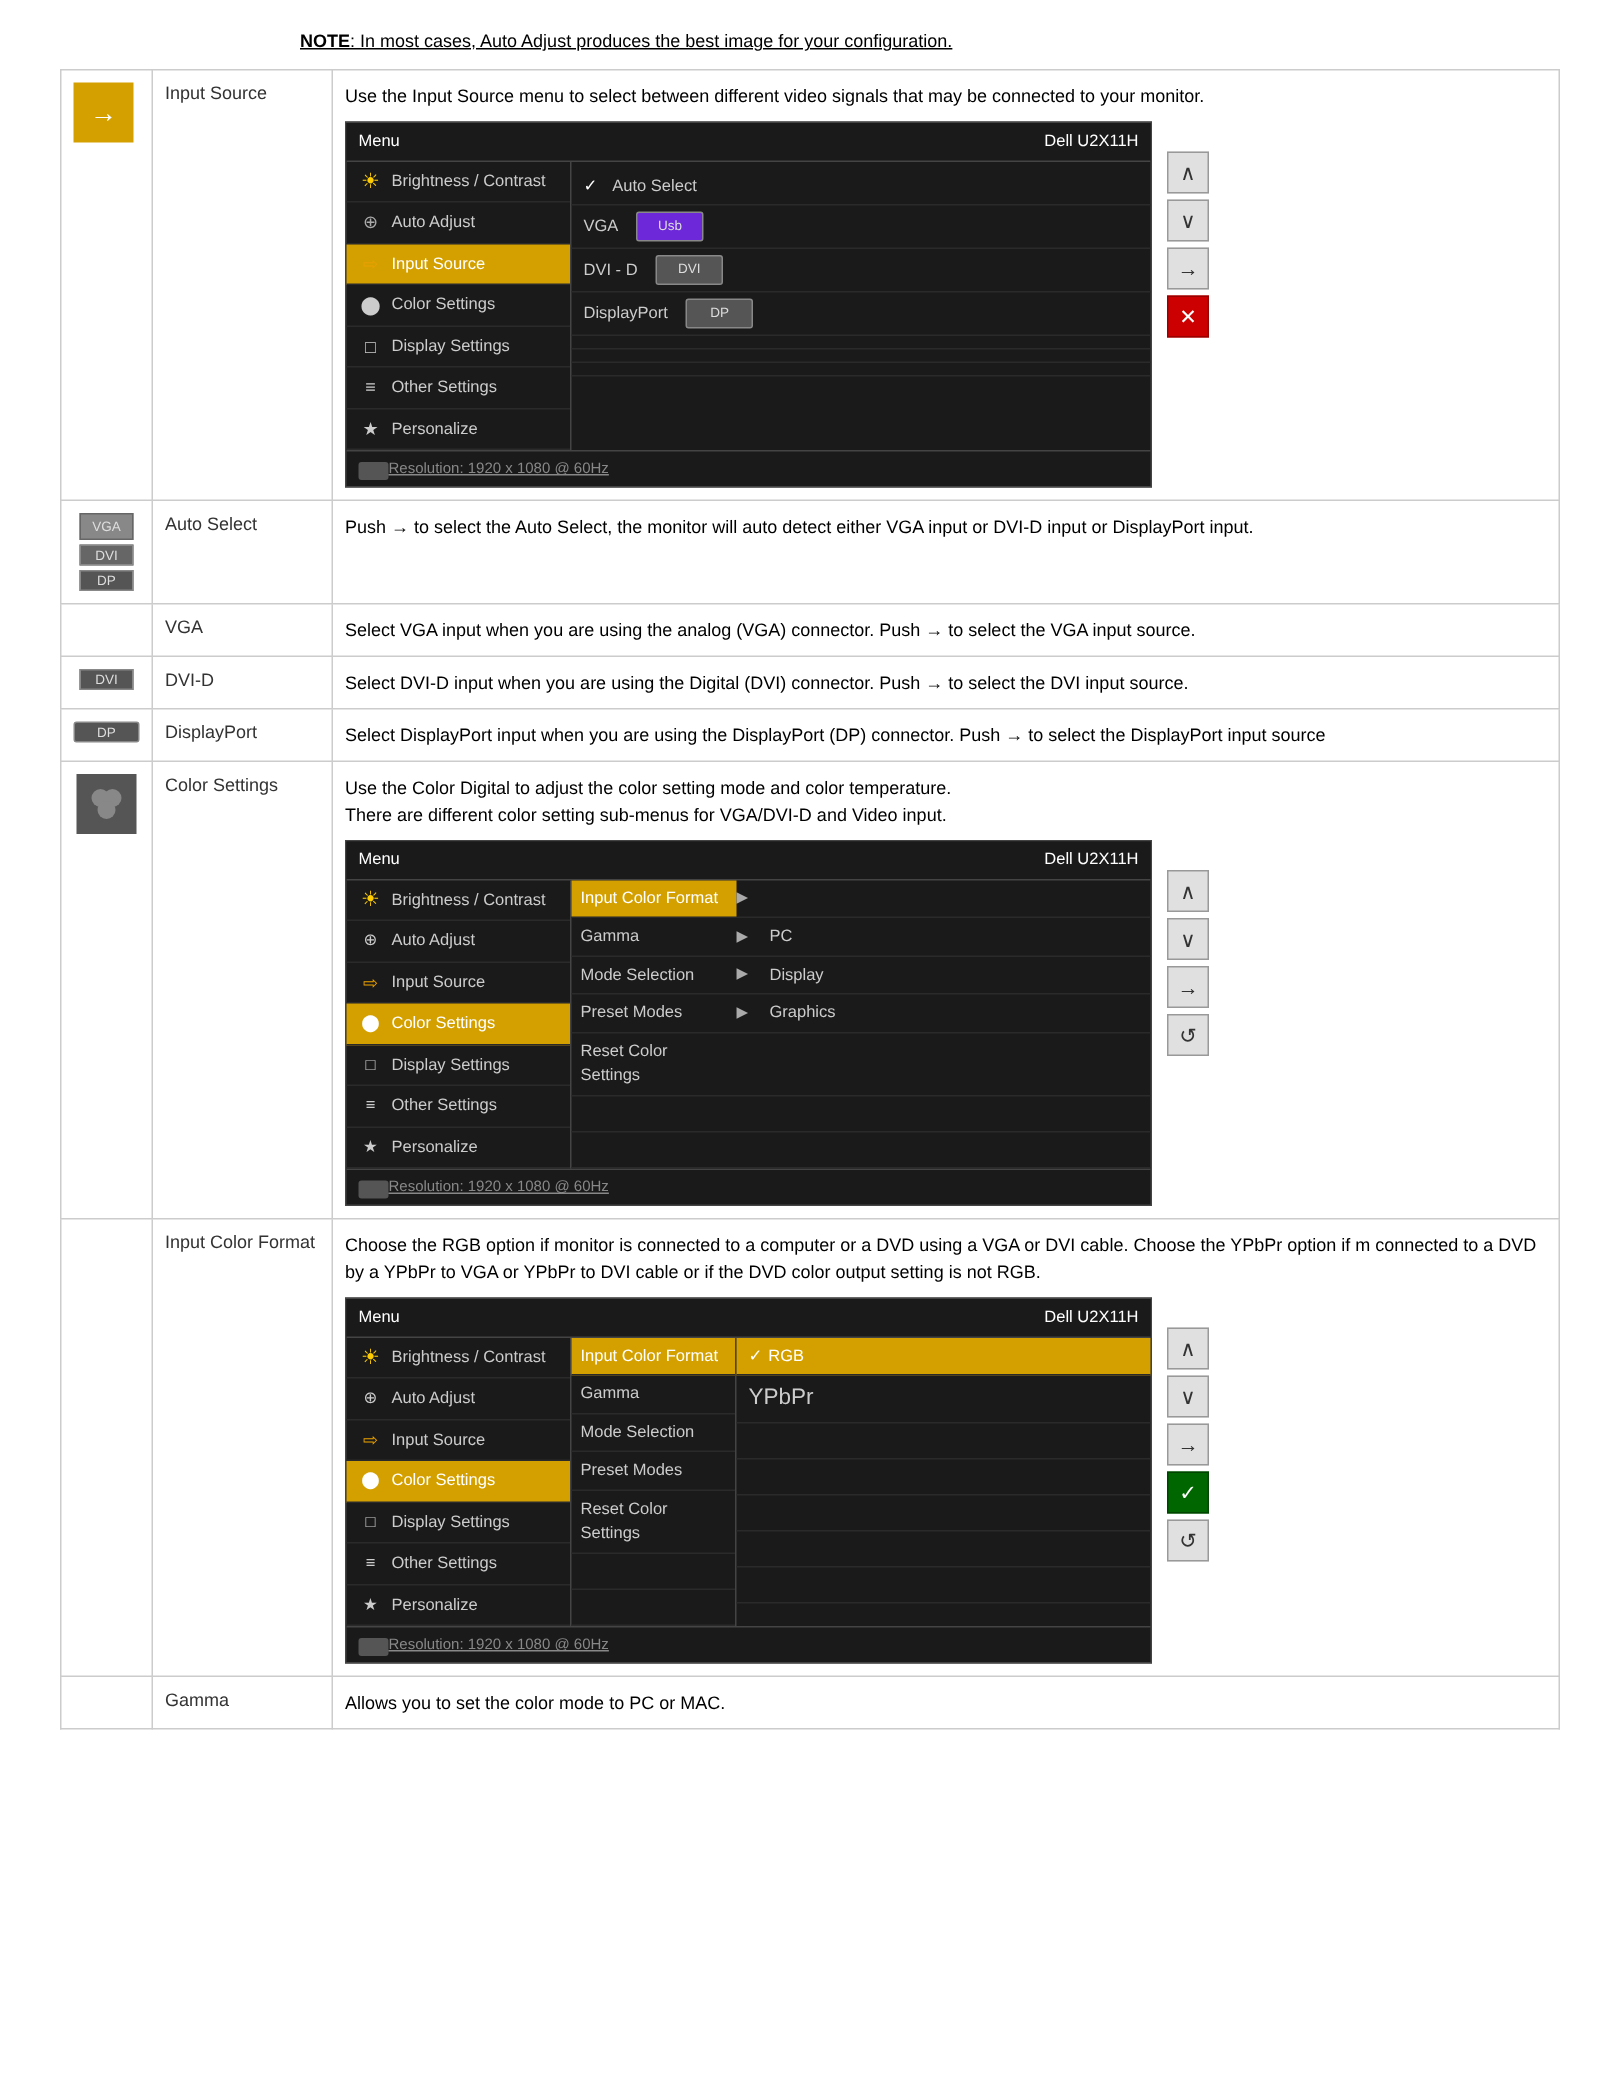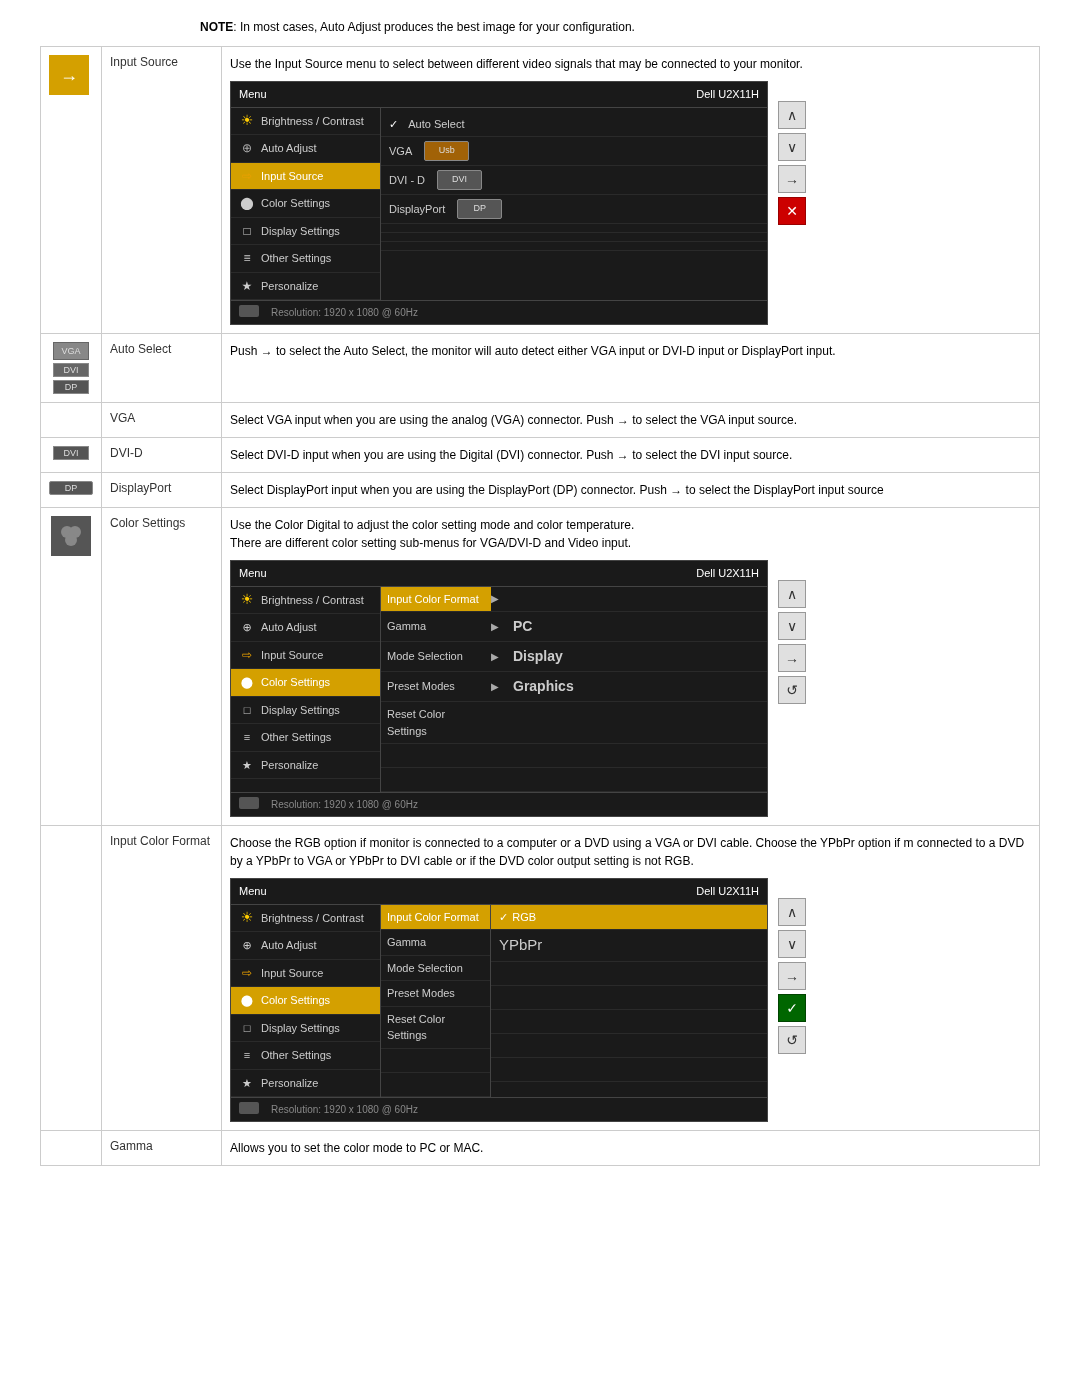--- a/index.html
+++ b/index.html
@@ -13,20 +13,21 @@
     }
 
     .page-wrapper {
       padding: 20px 40px;
     }
 
     
     .note-section {
       margin-bottom: 12px;
       padding-left: 160px;
+      text-decoration: underline;
     }
     .note-line {
       font-size: 12px;
       margin-bottom: 3px;
     }
     .note-label {
       font-weight: bold;
       color: #000;
     }
 
@@ -124,22 +125,23 @@
     .osd-right-item .checkmark {
       color: #fff;
       margin-right: 4px;
     }
     .osd-footer {
       padding: 4px 8px;
       font-size: 10px;
       color: #888;
       border-top: 1px solid #444;
       display: flex;
-      align-items: flex-start;
-      gap: 12px;
+      align-items: flex-end;
+      gap: 0;
+      text-decoration: underline;
     }
     .osd-footer-icon {
       width: 20px;
       height: 12px;
       background: #555;
       border-radius: 2px;
       display: inline-block;
     }
 
     
@@ -255,23 +257,22 @@
       color: #fff;
     }
     .col-arrow {
       width: 16px;
       color: #aaa;
       font-size: 10px;
     }
     .col-value {
       flex: 1;
       padding: 4px 6px;
-      font-size: 14px;
-      color: #ccc;
-      font-weight: bold;
+      font-size: 11px;
+      color: #ccc;
     }
   </style>
 </head>
 <body>
 
 <div class="page-wrapper">
 
   <div class="note-section">
     <div class="note-line">
       <span class="note-label">NOTE</span><span>: In most cases, Auto Adjust produces the best image for your configuration.</span>
@@ -326,21 +327,21 @@
                   <span>Personalize</span>
                 </div>
               </div>
               <div class="osd-right">
                 <div class="osd-right-item">
                   <span class="checkmark">✓</span>
                   <span>Auto Select</span>
                 </div>
                 <div class="osd-right-item">
                   <span>VGA</span>
-                  <span class="input-icon-box" style="background:#a16207;">Usb</span>
+                  <span class="input-icon-box" style="background:#6d28d9;">Usb</span>
                 </div>
                 <div class="osd-right-item">
                   <span>DVI - D</span>
                   <span class="input-icon-box">DVI</span>
                 </div>
                 <div class="osd-right-item">
                   <span>DisplayPort</span>
                   <span class="input-icon-box">DP</span>
                 </div>
                 <div class="osd-right-item"></div>

